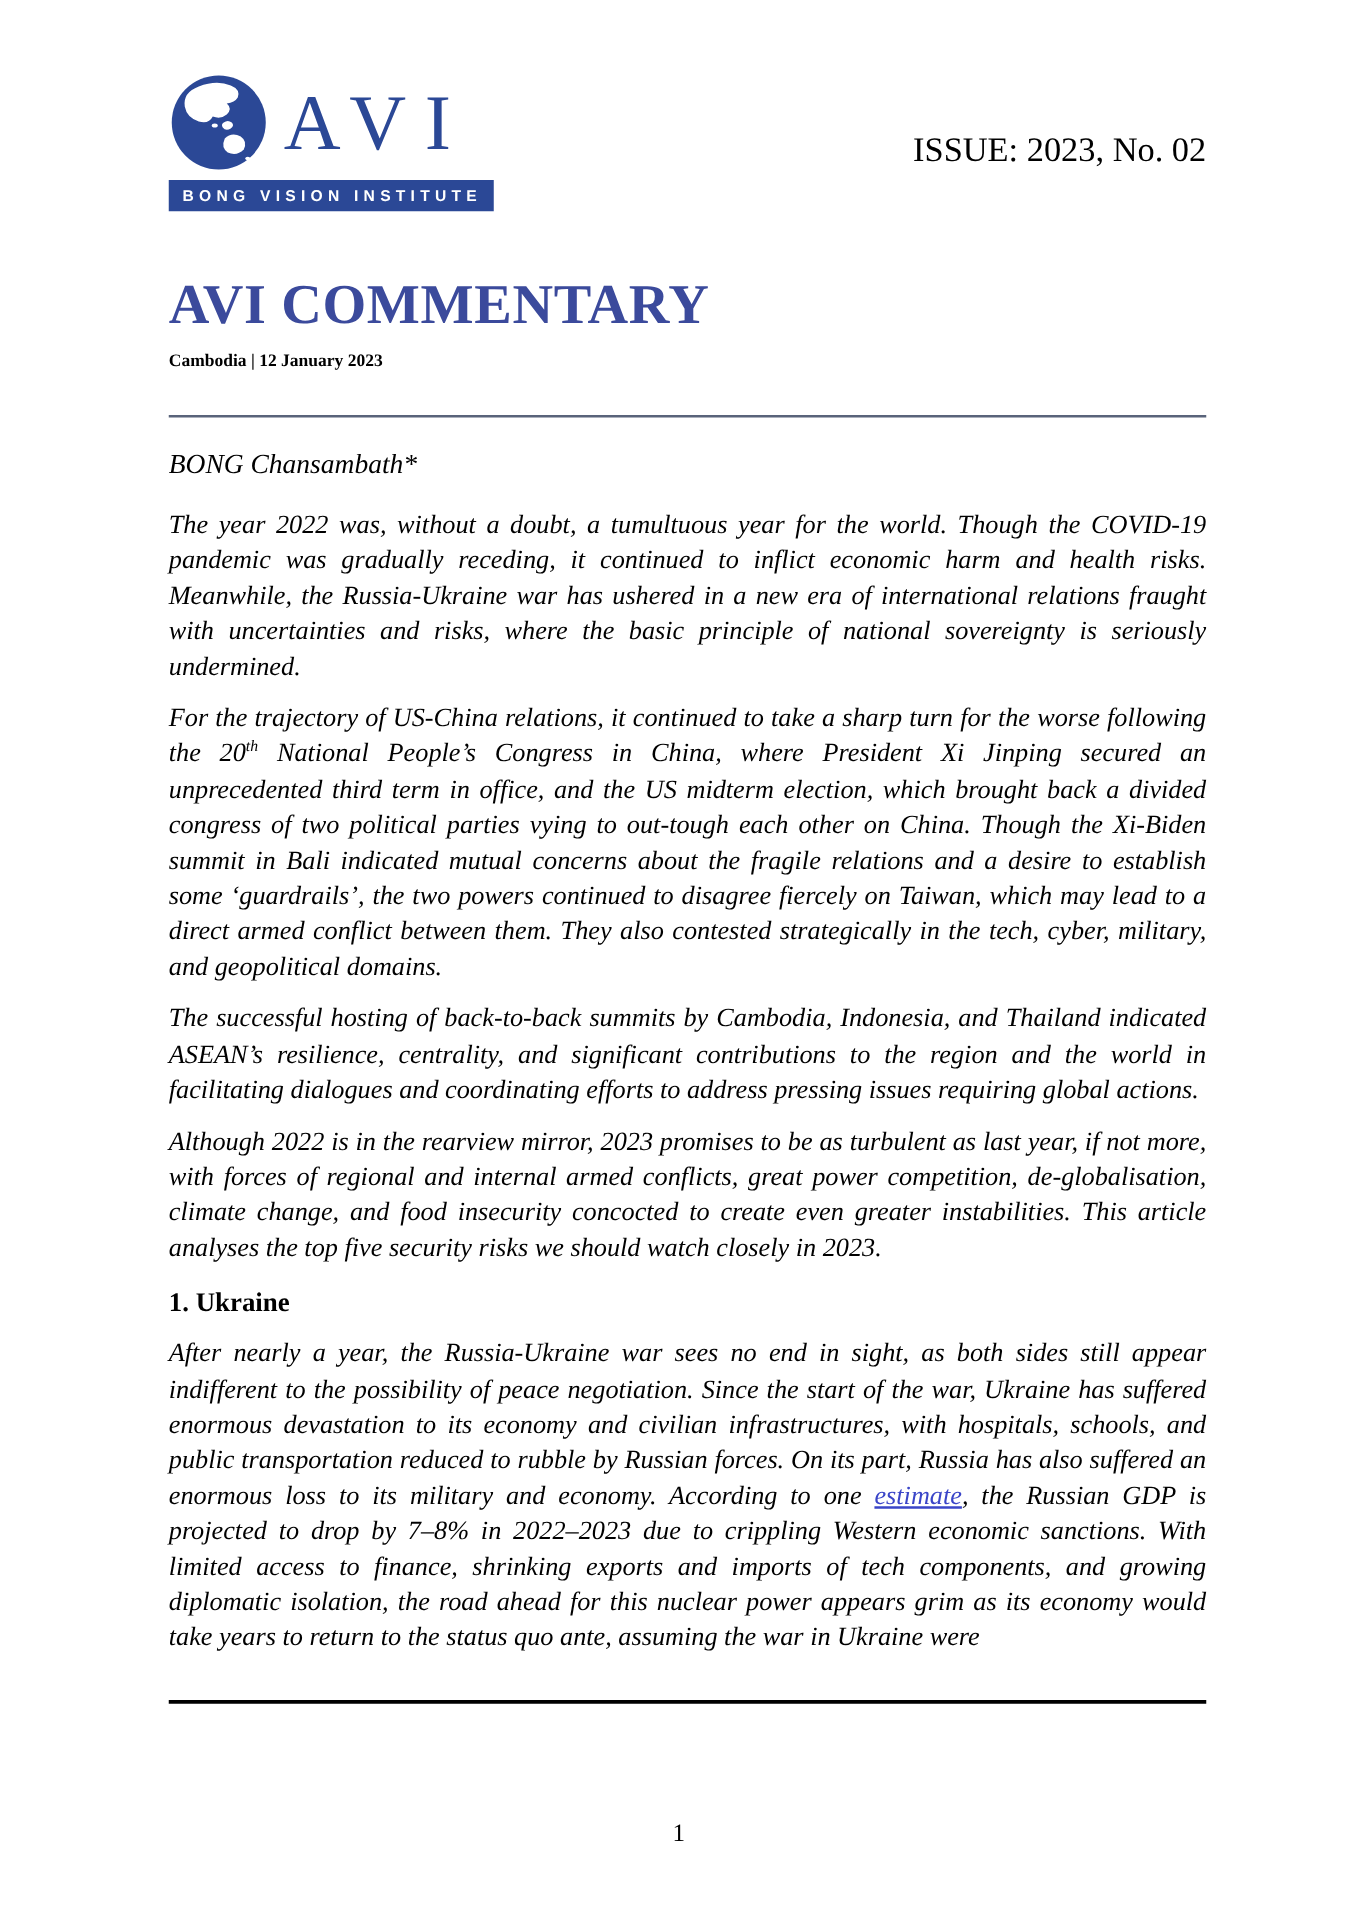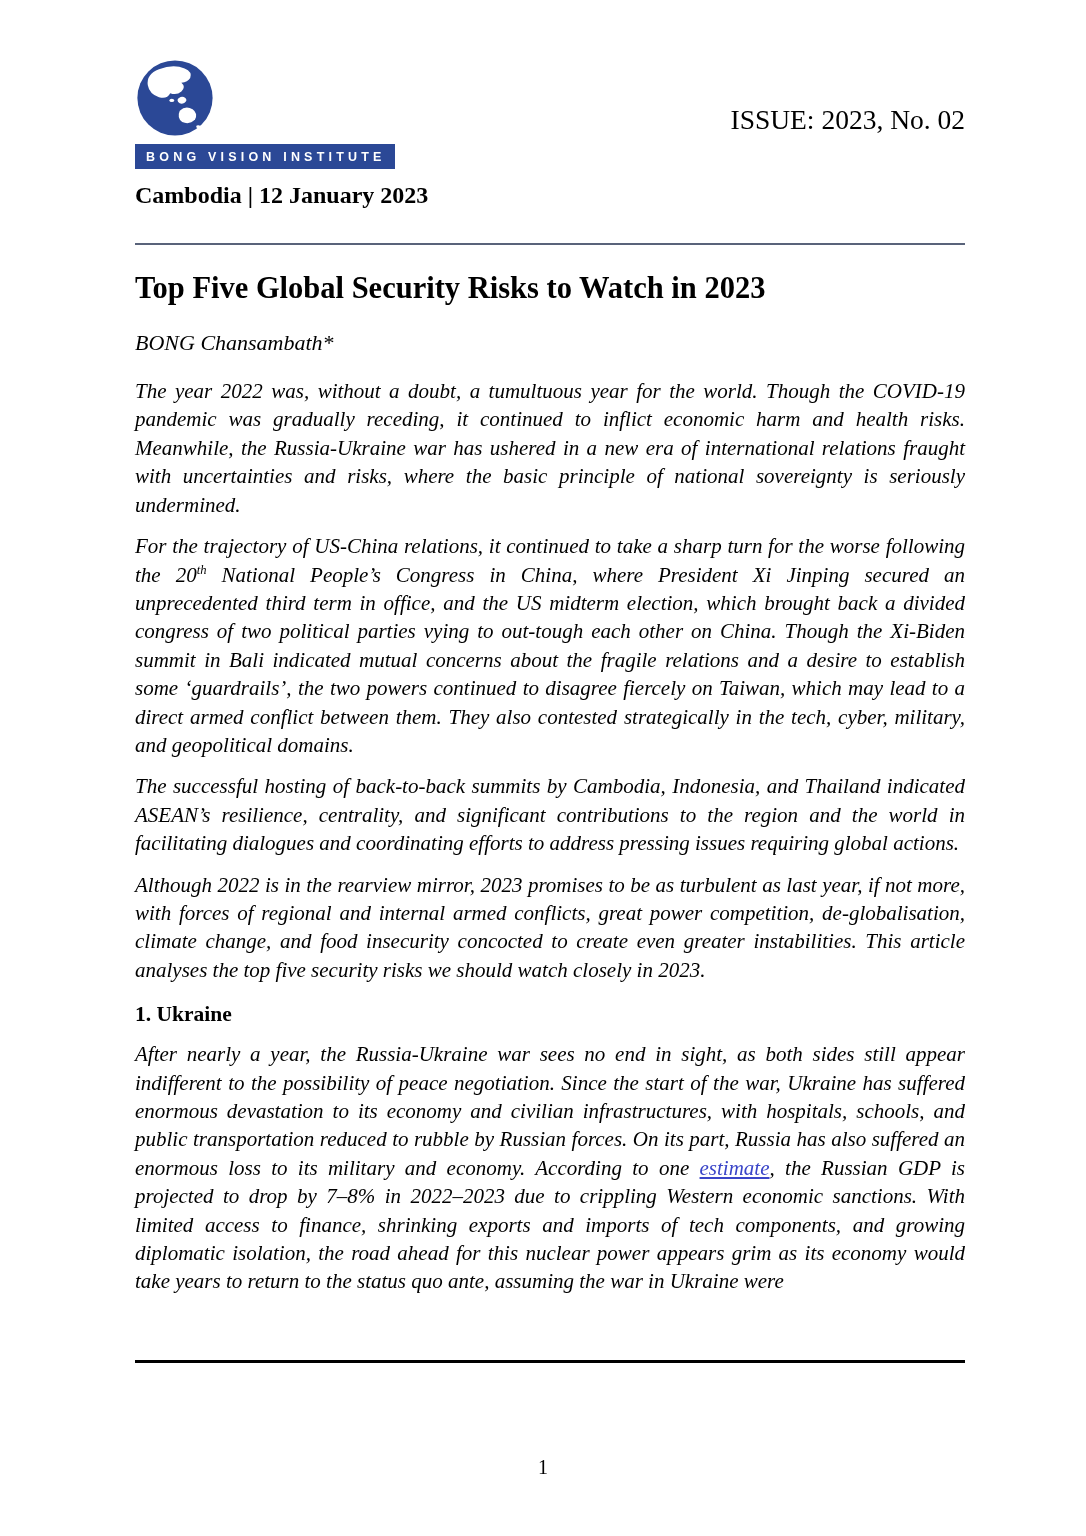--- a/index.html
+++ b/index.html
@@ -25,21 +25,21 @@
     letter-spacing:15px;margin-left:12px;font-weight:400;
   }
   .logo-banner{
     margin-top:6px;display:inline-block;background:var(--brand-blue);color:#fff;
     font-family:"Liberation Sans","DejaVu Sans",sans-serif;font-weight:700;
     font-size:12.5px;letter-spacing:4.2px;padding:6px 9px 5px 11px;white-space:nowrap;
   }
   .issue{margin-top:46px;font-size:27.5px;font-weight:400;white-space:nowrap;}
   
   .masthead{margin-top:48px;font-size:45px;font-weight:700;color:var(--masthead-blue);letter-spacing:0.5px;}
-  .dateline{margin-top:13px;font-size:24px;font-weight:700;}
+  .dateline{margin-top:13px;font-size:14px;font-weight:700;}
   .rule{margin-top:34px;height:2px;background:var(--rule-color);border:none;}
   
   .title{margin:26px 0 0;font-size:30.5px;font-weight:700;line-height:1.15;}
   .author{margin:24px 0 0;font-size:22px;font-style:italic;}
   .article-body{margin-top:21px;}
   .article-body p.body-para{
     margin:13px 0 0;font-size:21px;line-height:28.4px;text-align:justify;font-style:italic;
   }
   .article-body p.body-para:first-child{margin-top:0;}
   .article-body h2.section-heading{margin:18px 0 5px;font-size:21.5px;font-weight:700;}
@@ -60,31 +60,32 @@
     <div class="logo">
       <div class="logo-mark-row">
         <svg class="globe" viewBox="0 0 100 100" aria-hidden="true">
           <circle cx="50" cy="50" r="47" fill="#2B4896"></circle>
           <path d="M16,34 Q14,20 30,14 Q48,7 62,13 Q72,17 69,25 Q66,30 58,31 Q64,36 58,42 Q52,47 44,44 Q40,52 30,49 Q18,45 16,34 Z" fill="#ffffff"></path>
           <path d="M55,50 q4,-3 8,0 q3,3 -1,6 q-5,3 -8,-1 q-2,-3 1,-5 Z" fill="#ffffff"></path>
           <ellipse cx="46" cy="53" rx="3" ry="2" fill="#ffffff"></ellipse>
           <path d="M56,66 Q63,59 72,64 Q79,69 75,77 Q68,84 59,80 Q52,75 56,66 Z" fill="#ffffff"></path>
           <ellipse cx="79" cy="86" rx="2.5" ry="1.8" fill="#ffffff"></ellipse>
         </svg>
+        <span class="logo-avi">AVI</span>
       </div>
       <div class="logo-banner">BONG VISION INSTITUTE</div>
     </div>
     <div class="issue">ISSUE: 2023, No. 02</div>
   </header>
 
+  <div class="masthead">AVI COMMENTARY</div>
   <div class="dateline">Cambodia | 12 January 2023</div>
   <hr class="rule">
 
   <main class="article">
-    <h1 class="title">Top Five Global Security Risks to Watch in 2023</h1>
     <p class="author">BONG Chansambath*</p>
     <div class="article-body" id="article-body">
         <p class="body-para">The year 2022 was, without a doubt, a tumultuous year for the world. Though the COVID-19 pandemic was gradually receding, it continued to inflict economic harm and health risks. Meanwhile, the Russia-Ukraine war has ushered in a new era of international relations fraught with uncertainties and risks, where the basic principle of national sovereignty is seriously undermined.</p>
         <p class="body-para">For the trajectory of US-China relations, it continued to take a sharp turn for the worse following the 20<sup class="sup">th</sup> National People’s Congress in China, where President Xi Jinping secured an unprecedented third term in office, and the US midterm election, which brought back a divided congress of two political parties vying to out-tough each other on China. Though the Xi-Biden summit in Bali indicated mutual concerns about the fragile relations and a desire to establish some ‘guardrails’, the two powers continued to disagree fiercely on Taiwan, which may lead to a direct armed conflict between them. They also contested strategically in the tech, cyber, military, and geopolitical domains.</p>
         <p class="body-para">The successful hosting of back-to-back summits by Cambodia, Indonesia, and Thailand indicated ASEAN’s resilience, centrality, and significant contributions to the region and the world in facilitating dialogues and coordinating efforts to address pressing issues requiring global actions.</p>
         <p class="body-para">Although 2022 is in the rearview mirror, 2023 promises to be as turbulent as last year, if not more, with forces of regional and internal armed conflicts, great power competition, de-globalisation, climate change, and food insecurity concocted to create even greater instabilities. This article analyses the top five security risks we should watch closely in 2023.</p>
         <h2 class="section-heading">1. Ukraine</h2>
         <p class="body-para">After nearly a year, the Russia-Ukraine war sees no end in sight, as both sides still appear indifferent to the possibility of peace negotiation. Since the start of the war, Ukraine has suffered enormous devastation to its economy and civilian infrastructures, with hospitals, schools, and public transportation reduced to rubble by Russian forces. On its part, Russia has also suffered an enormous loss to its military and economy. According to one <a class="text-link" href="#">estimate</a>, the Russian GDP is projected to drop by 7–8% in 2022–2023 due to crippling Western economic sanctions. With limited access to finance, shrinking exports and imports of tech components, and growing diplomatic isolation, the road ahead for this nuclear power appears grim as its economy would take years to return to the status quo ante, assuming the war in Ukraine were</p>
       </div>
   </main>

